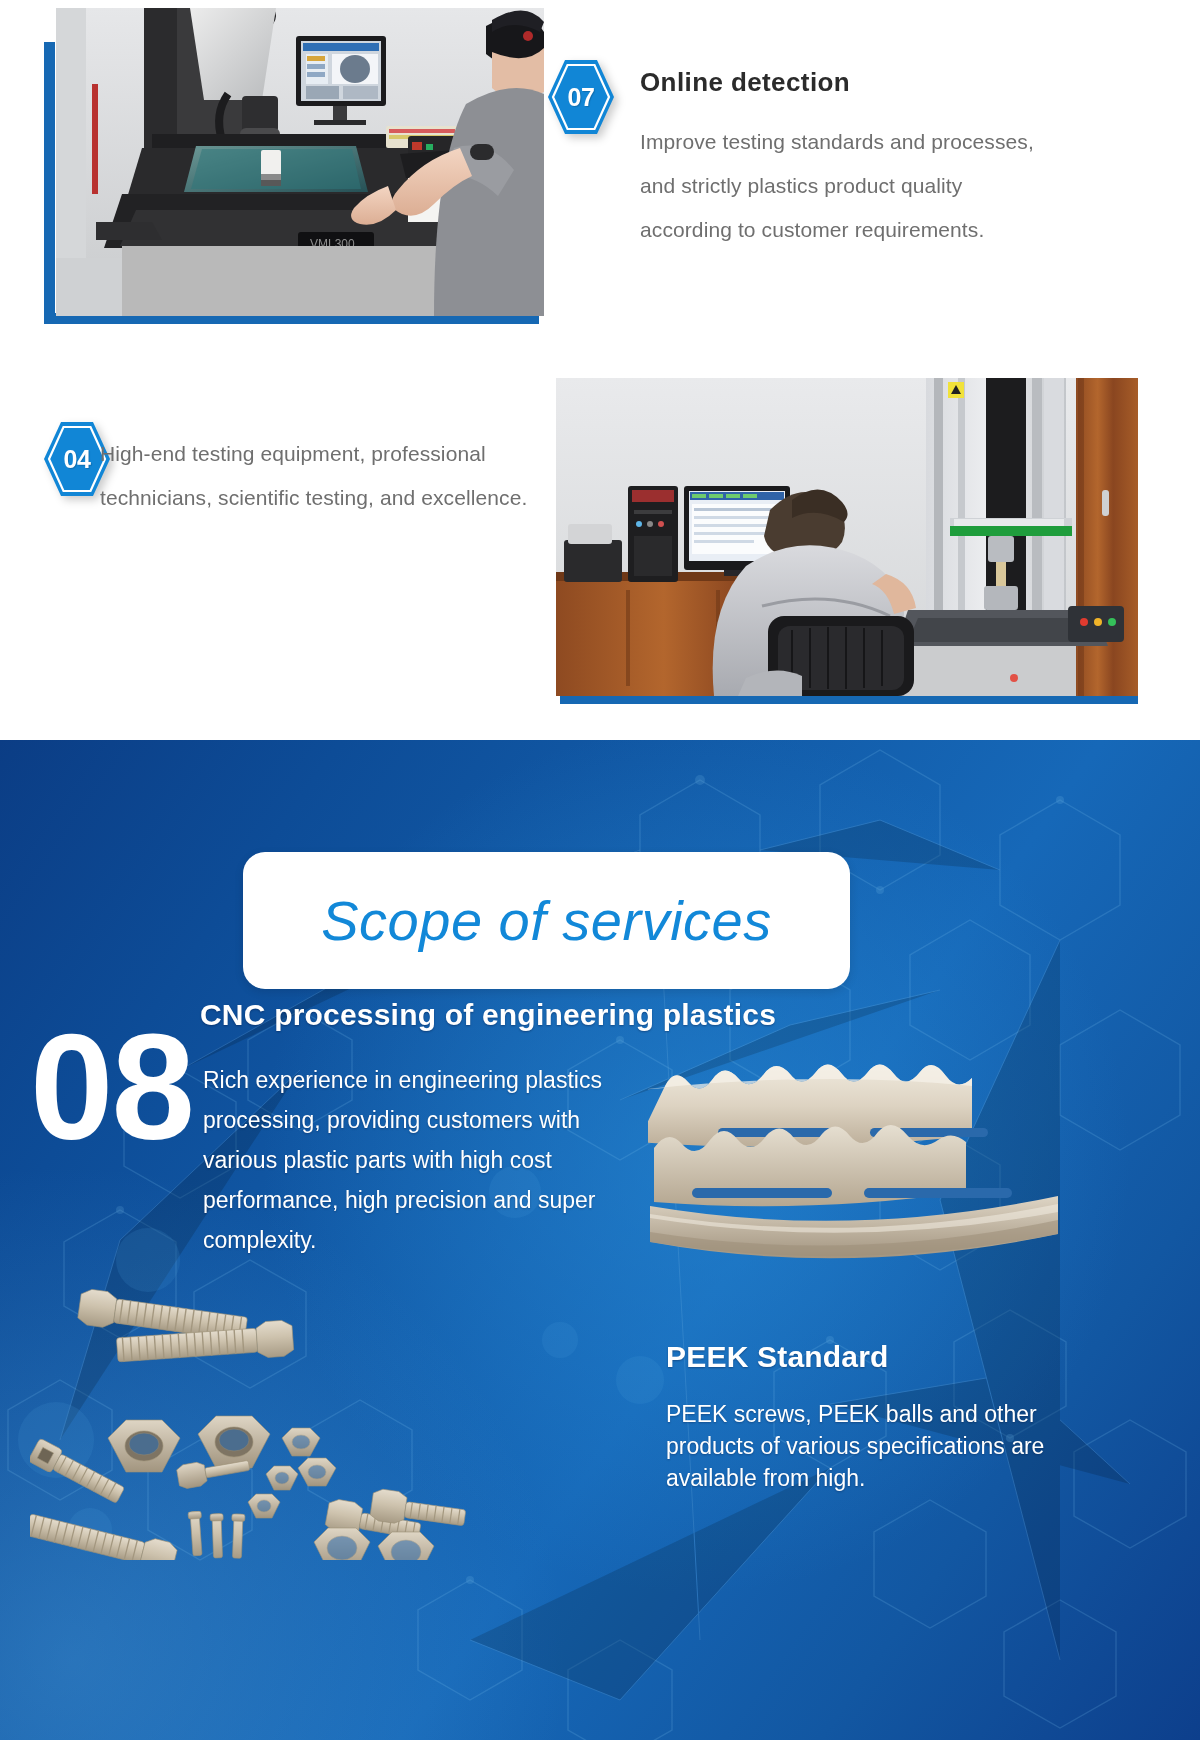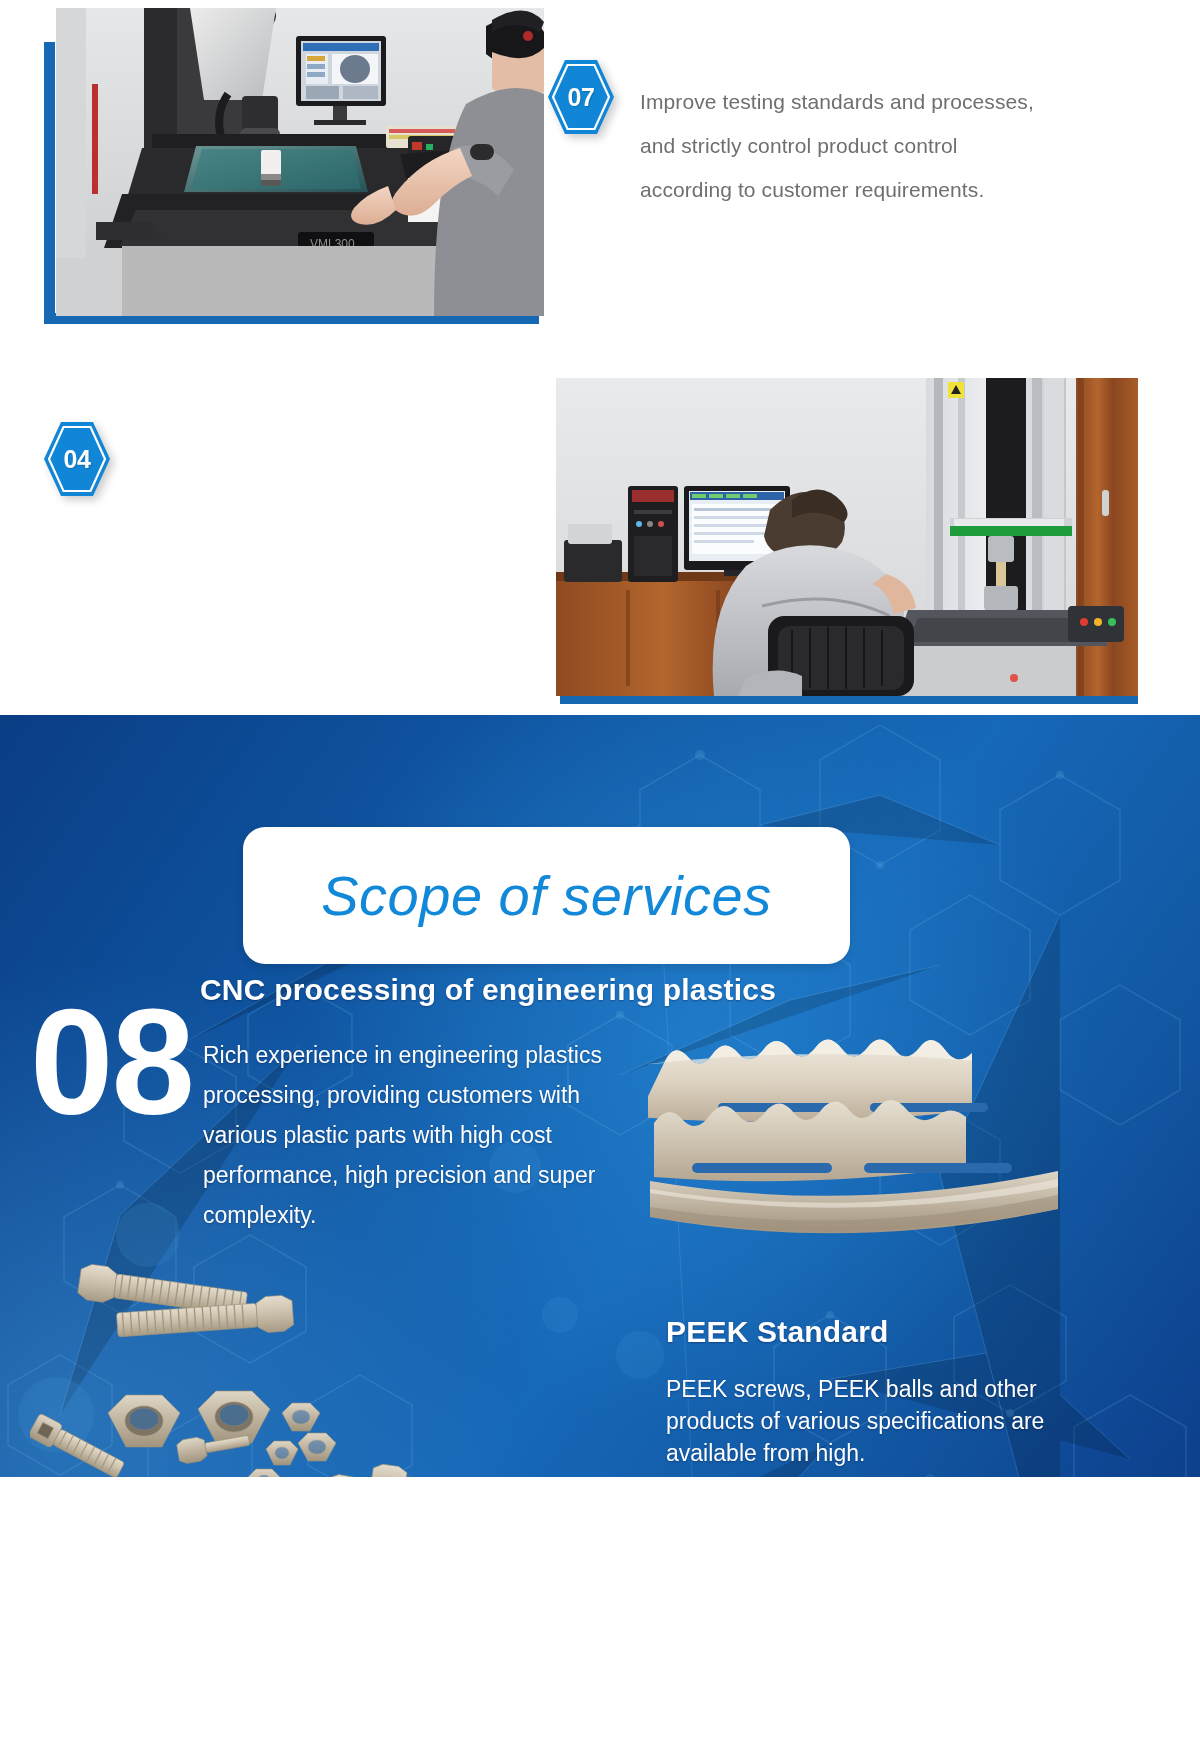--- a/index.html
+++ b/index.html
@@ -52,21 +52,21 @@
     font-size:26px; font-weight:bold; color:#2b2b2b;
     line-height:40px; letter-spacing:0.4px;
   }
   .head-body {
     font-size:21px; color:#6f6f6f; line-height:44px;
     letter-spacing:0.1px;
   }
 
   
   .blue-section {
-    position:absolute; left:0; top:715px; width:1200px; height:762px;
+    position:absolute; left:0; top:740px; width:1200px; height:1000px;
     overflow:hidden;
     background:
       radial-gradient(circle at 58% 42%, rgba(40,140,215,0.55) 0%, rgba(40,140,215,0.0) 48%),
       radial-gradient(circle at 6% 92%, rgba(95,175,230,0.30) 0%, rgba(95,175,230,0) 34%),
       linear-gradient(125deg, #0b3d85 0%, #0d4c97 18%, #125ba8 38%, #1668b8 58%, #1257a2 80%, #0d3f8c 100%);
   }
   .hexbg { position:absolute; left:0; top:0; width:1200px; height:1000px; opacity:0.5; }
 
   .title-card {
     position:absolute; left:243px; top:112px;
@@ -220,21 +220,22 @@
 
     <div class="hex-badge badge3">
       <svg viewBox="0 0 70 78">
         <polygon points="19,2 51,2 68,39 51,76 19,76 2,39" fill="#1186d6"></polygon>
         <polygon points="21.5,7 48.5,7 63,39 48.5,71 21.5,71 7,39" fill="none" stroke="#ffffff" stroke-width="2.2"></polygon>
       </svg>
       <div class="hex-num">07</div>
     </div>
 
     <div class="row1-text">
-      <div class="head-body" style="margin-top:18px;">Improve testing standards and processes, and strictly control product control according to customer requirements.</div>
+      <div class="head-title">Online detection</div>
+      <div class="head-body" style="margin-top:18px;">Improve testing standards and processes, and strictly plastics product quality according to customer requirements.</div>
     </div>
 
     <div class="frame-bar row2-bar-right"></div>
     <div class="frame-bar row2-bar-bottom"></div>
 
     <div class="photo row2-photo">
       <svg class="scene" viewBox="0 0 582 318" preserveAspectRatio="none">
         <defs>
           <linearGradient id="wall2" x1="0" y1="0" x2="0" y2="1">
             <stop offset="0" stop-color="#e9eaec"></stop>
@@ -344,20 +345,21 @@
 
     <div class="hex-badge badge4">
       <svg viewBox="0 0 70 78">
         <polygon points="19,2 51,2 68,39 51,76 19,76 2,39" fill="#1186d6"></polygon>
         <polygon points="21.5,7 48.5,7 63,39 48.5,71 21.5,71 7,39" fill="none" stroke="#ffffff" stroke-width="2.2"></polygon>
       </svg>
       <div class="hex-num">04</div>
     </div>
 
     <div class="row2-text">
+      <div class="head-body" style="margin-top:22px;">High-end testing equipment, professional technicians, scientific testing, and excellence.</div>
     </div>
   </div>
 
   <div class="blue-section">
 
     <svg class="hexbg" viewBox="0 0 1200 1000" preserveAspectRatio="none">
       <g fill="none" stroke="#7fc4ef" stroke-width="1.4" opacity="0.38">
         <polygon points="700,40 760,75 760,145 700,180 640,145 640,75"></polygon>
         <polygon points="880,10 940,45 940,115 880,150 820,115 820,45"></polygon>
         <polygon points="1060,60 1120,95 1120,165 1060,200 1000,165 1000,95"></polygon>

